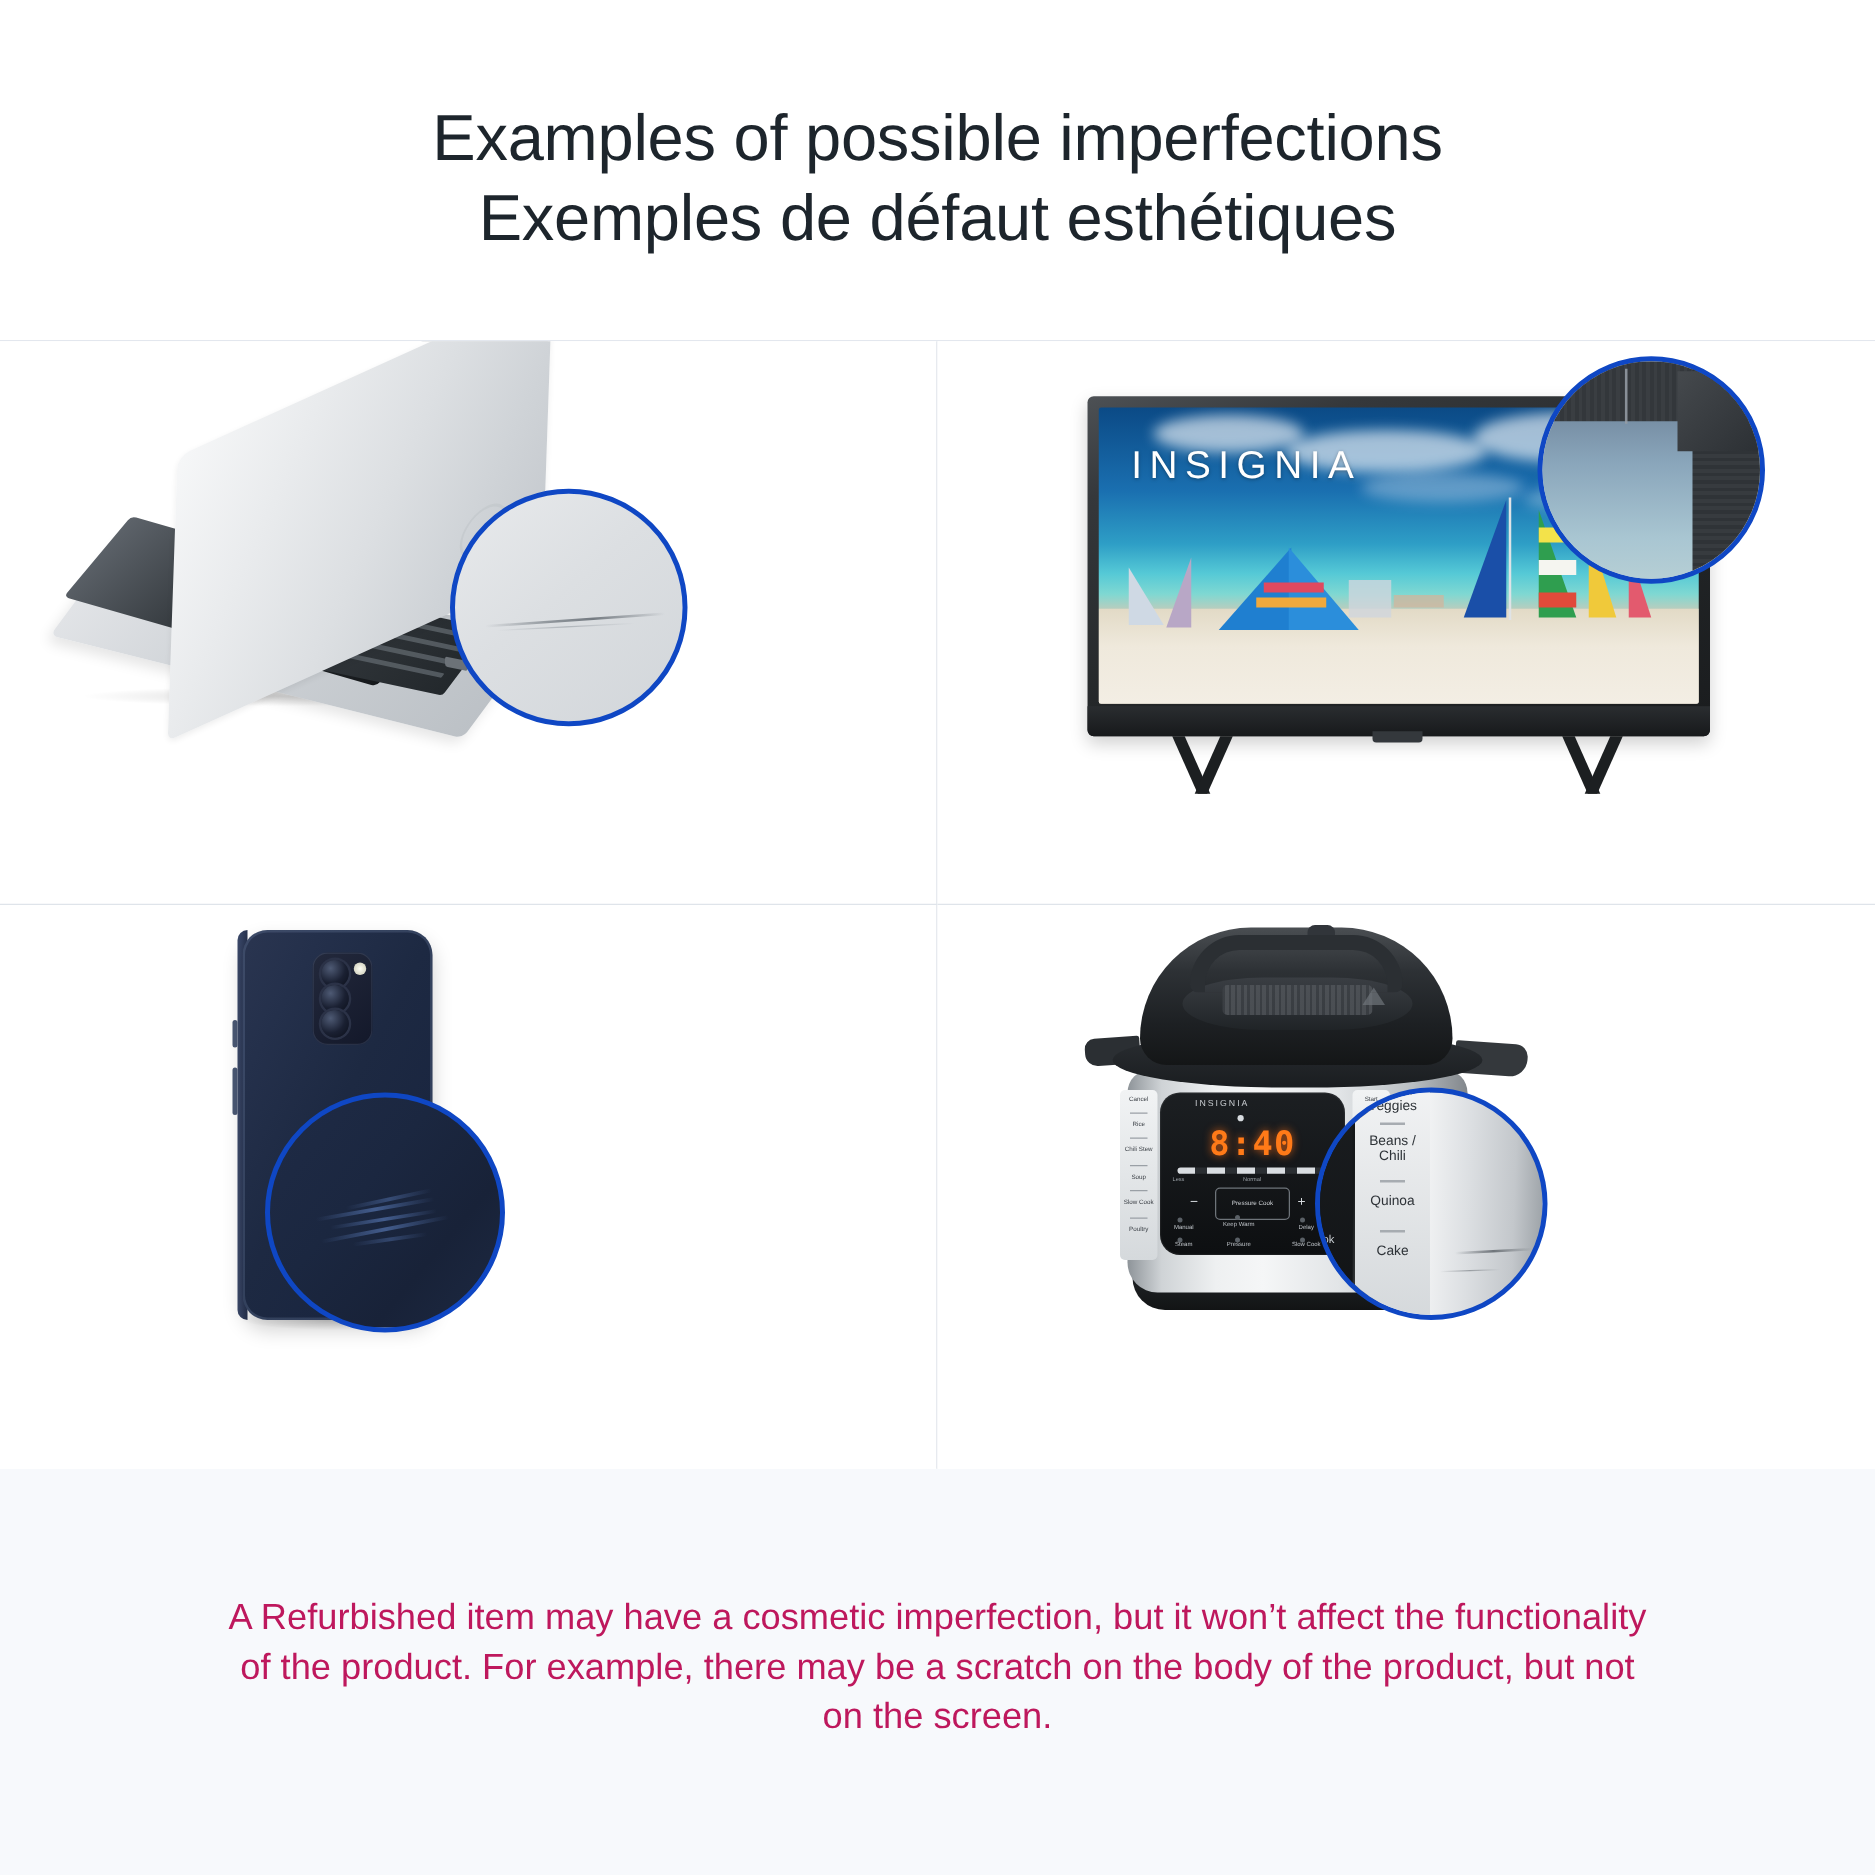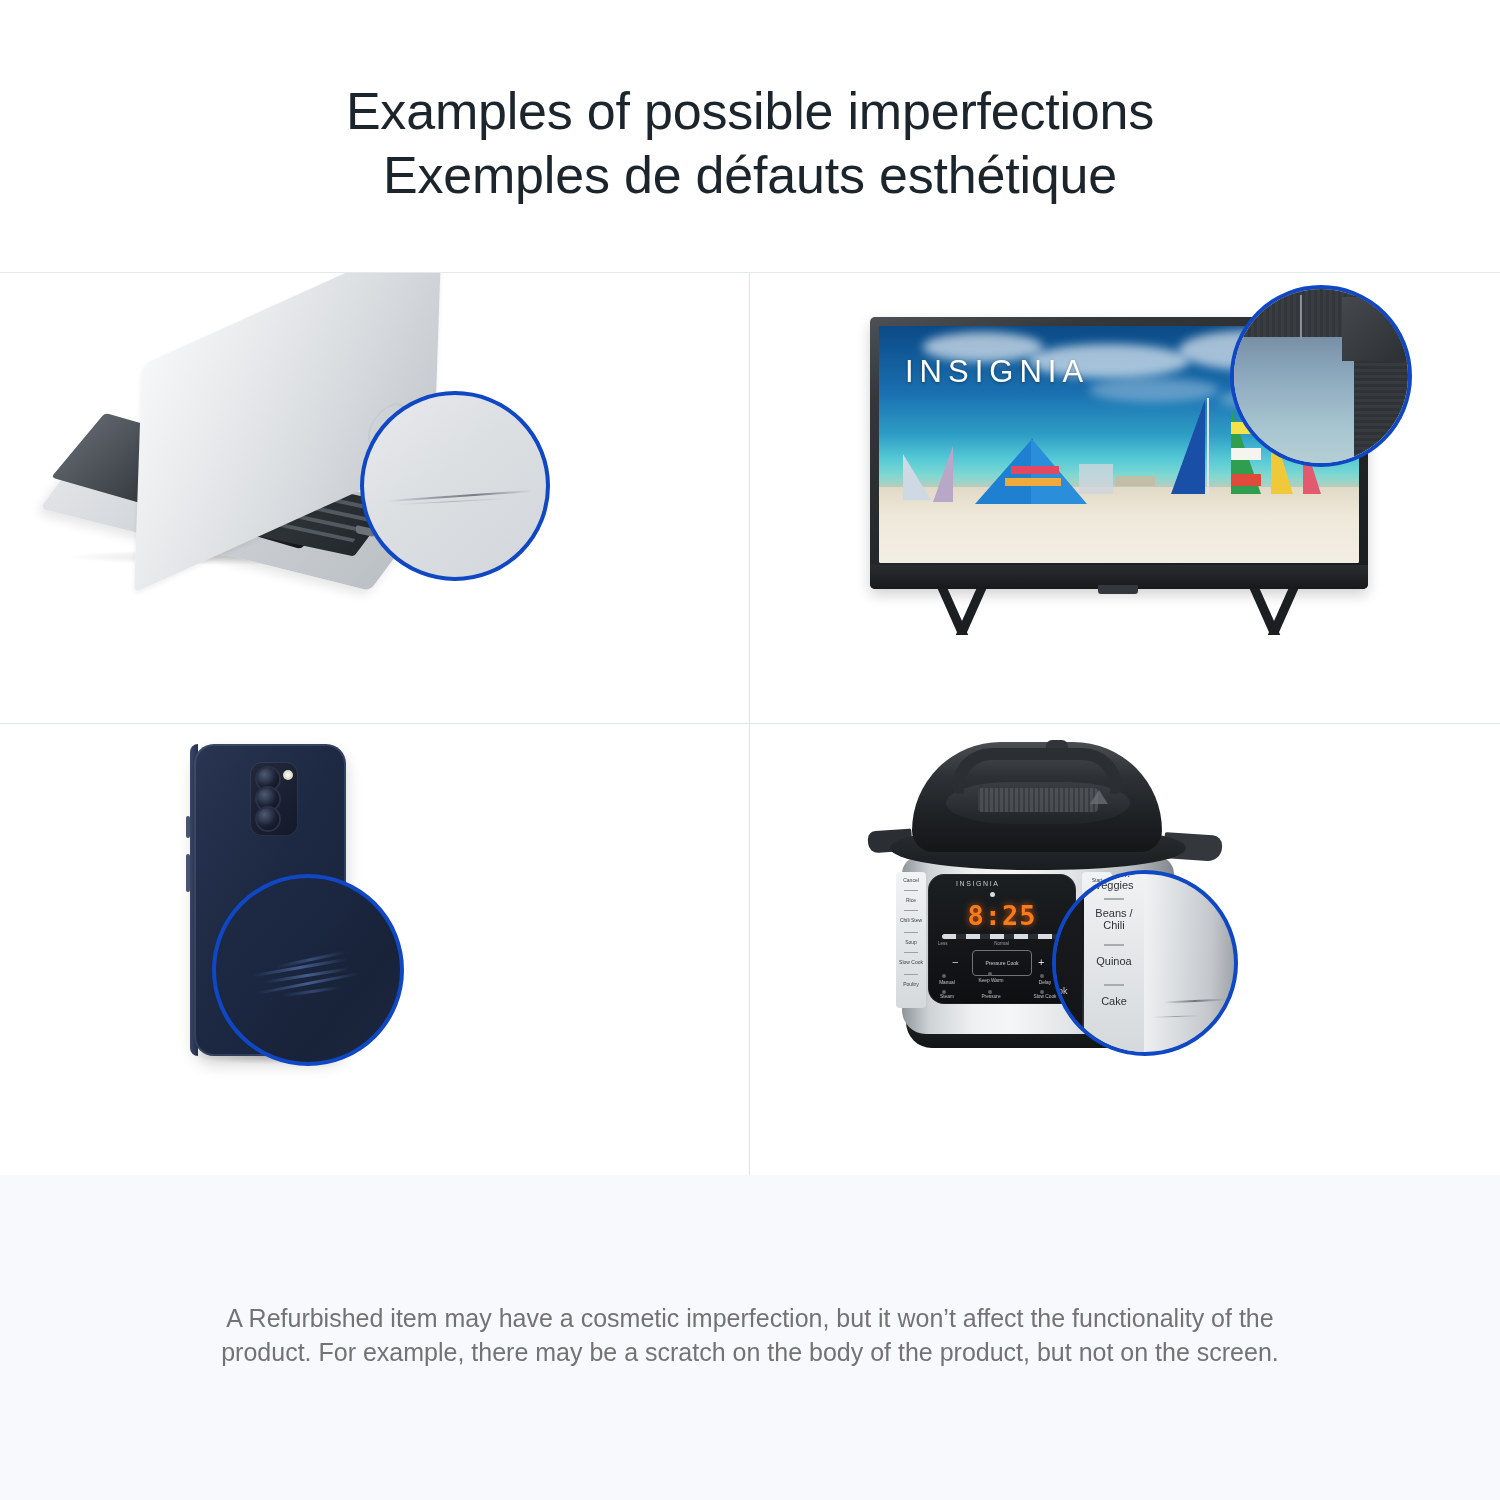--- a/index.html
+++ b/index.html
@@ -407,36 +407,36 @@
     flex:1;
     background:#f7f9fc;
     display:flex;flex-direction:column;
     align-items:center;justify-content:center;
     padding:28px 160px 34px 160px;
     box-sizing:border-box;
   }
   .footer p{
     margin:0;
     text-align:center;
-    font-size:25px;
+    font-size:29px;
     line-height:1.36;
-    color:#737373;
+    color:#be185d;
     font-weight:400;
     max-width:1140px;
   }
   .footer p.fr{margin-top:30px;}
 </style>
 </head>
 <body>
 
 <div class="page">
 
   <div class="header">
     <h1>Examples of possible imperfections</h1>
-    <h1 class="second">Exemples de défauts esthétique</h1>
+    <h1 class="second">Exemples de défaut esthétiques</h1>
   </div>
 
   <div class="grid">
 
     <div class="cell c0">
       <div class="stage">
         <div class="lap-wrap">
           <div class="lap-shadow"></div>
           <div class="lap-base"></div>
           <div class="lap-screen"></div>
@@ -551,21 +551,21 @@
           <div class="ck-lidtri"></div>
           <div class="ck-valve"></div>
           <div class="ck-handle"></div>
 
           <div class="ck-sidecol left"></div>
           <div class="ck-sidecol right"></div>
 
           <div class="ck-panel"></div>
           <div class="ck-brand">INSIGNIA</div>
           <div class="ck-dot"></div>
-          <div class="ck-display">8:25</div>
+          <div class="ck-display">8:40</div>
           <div class="ck-slider"></div>
           <div class="ck-slidelab">
             <span>Less</span>
             <span>Normal</span>
             <span>More</span>
           </div>
           <div class="ck-center">Pressure Cook</div>
           <div class="ck-pm minus">−</div>
           <div class="ck-pm plus">+</div>
 

